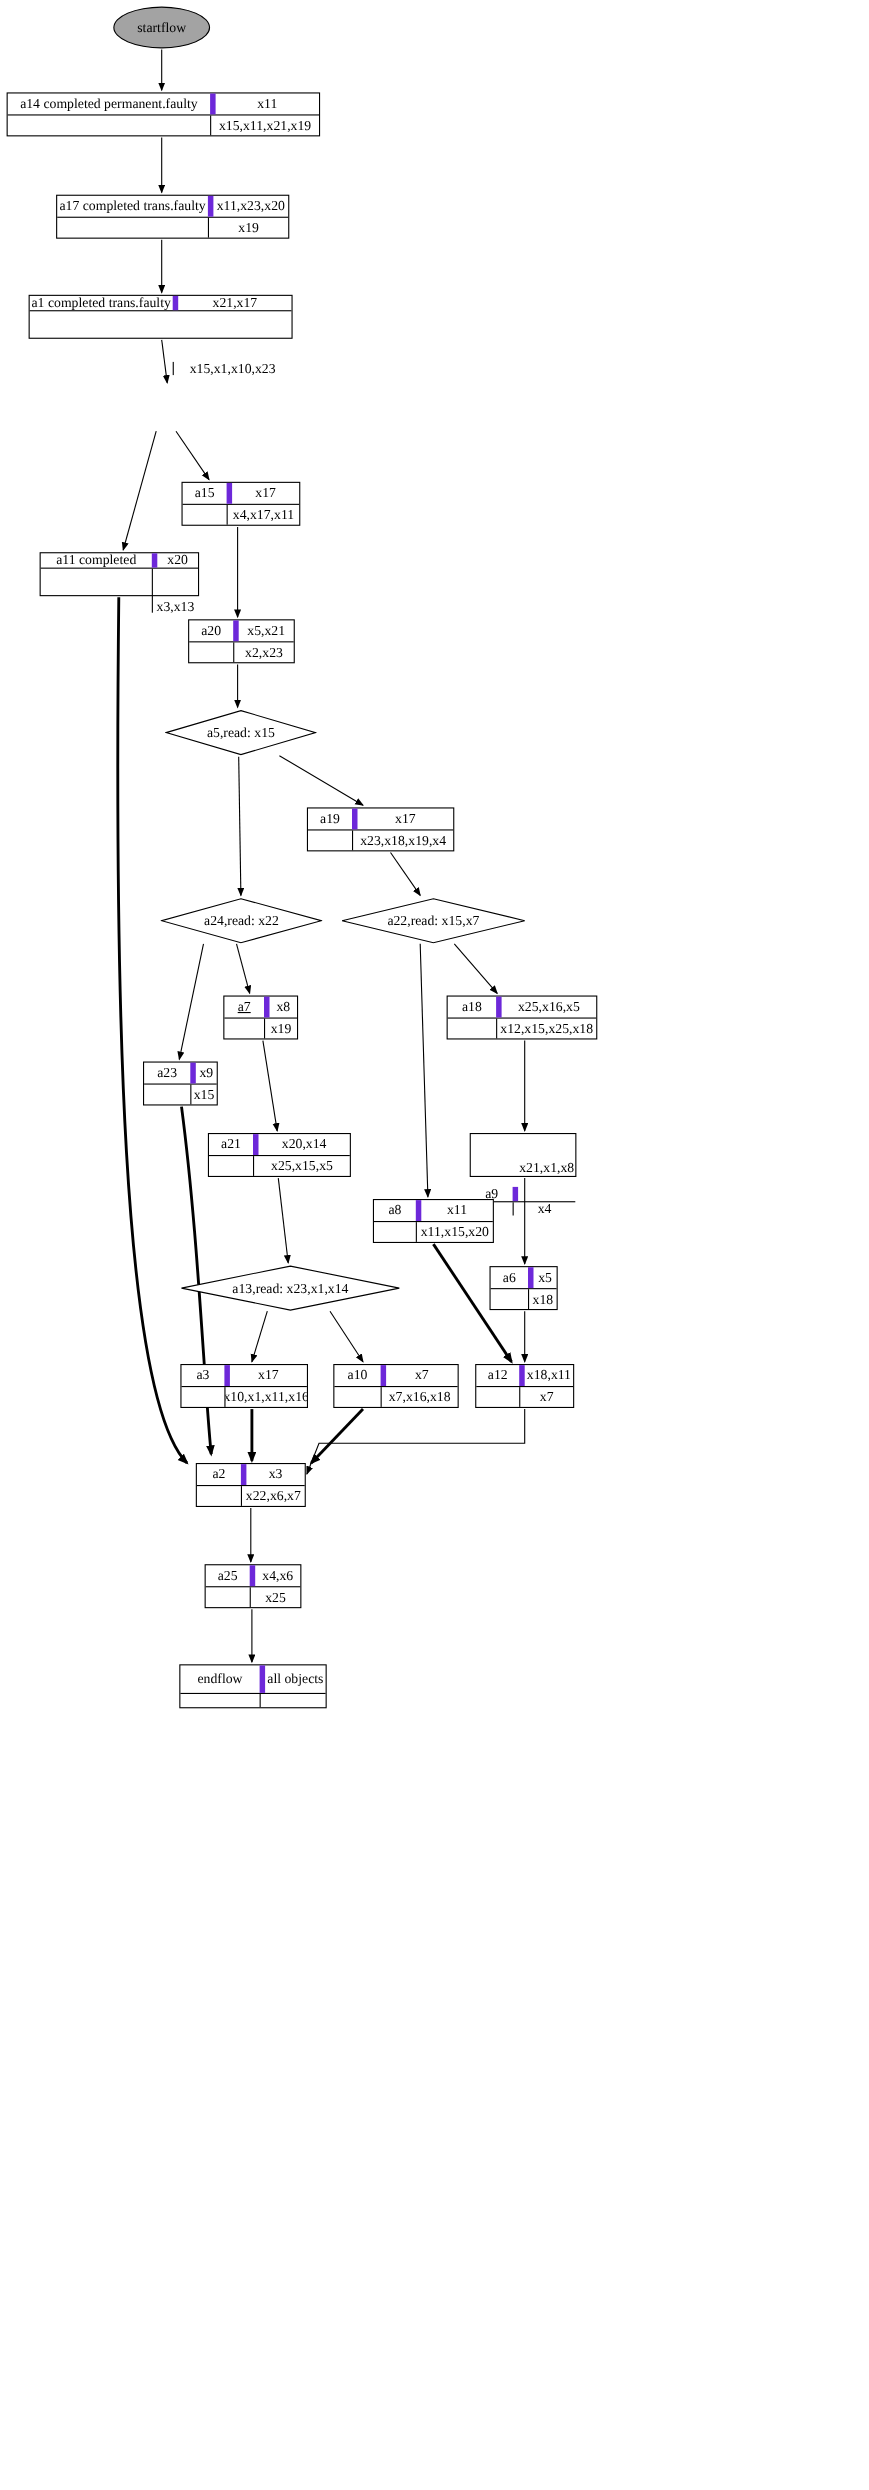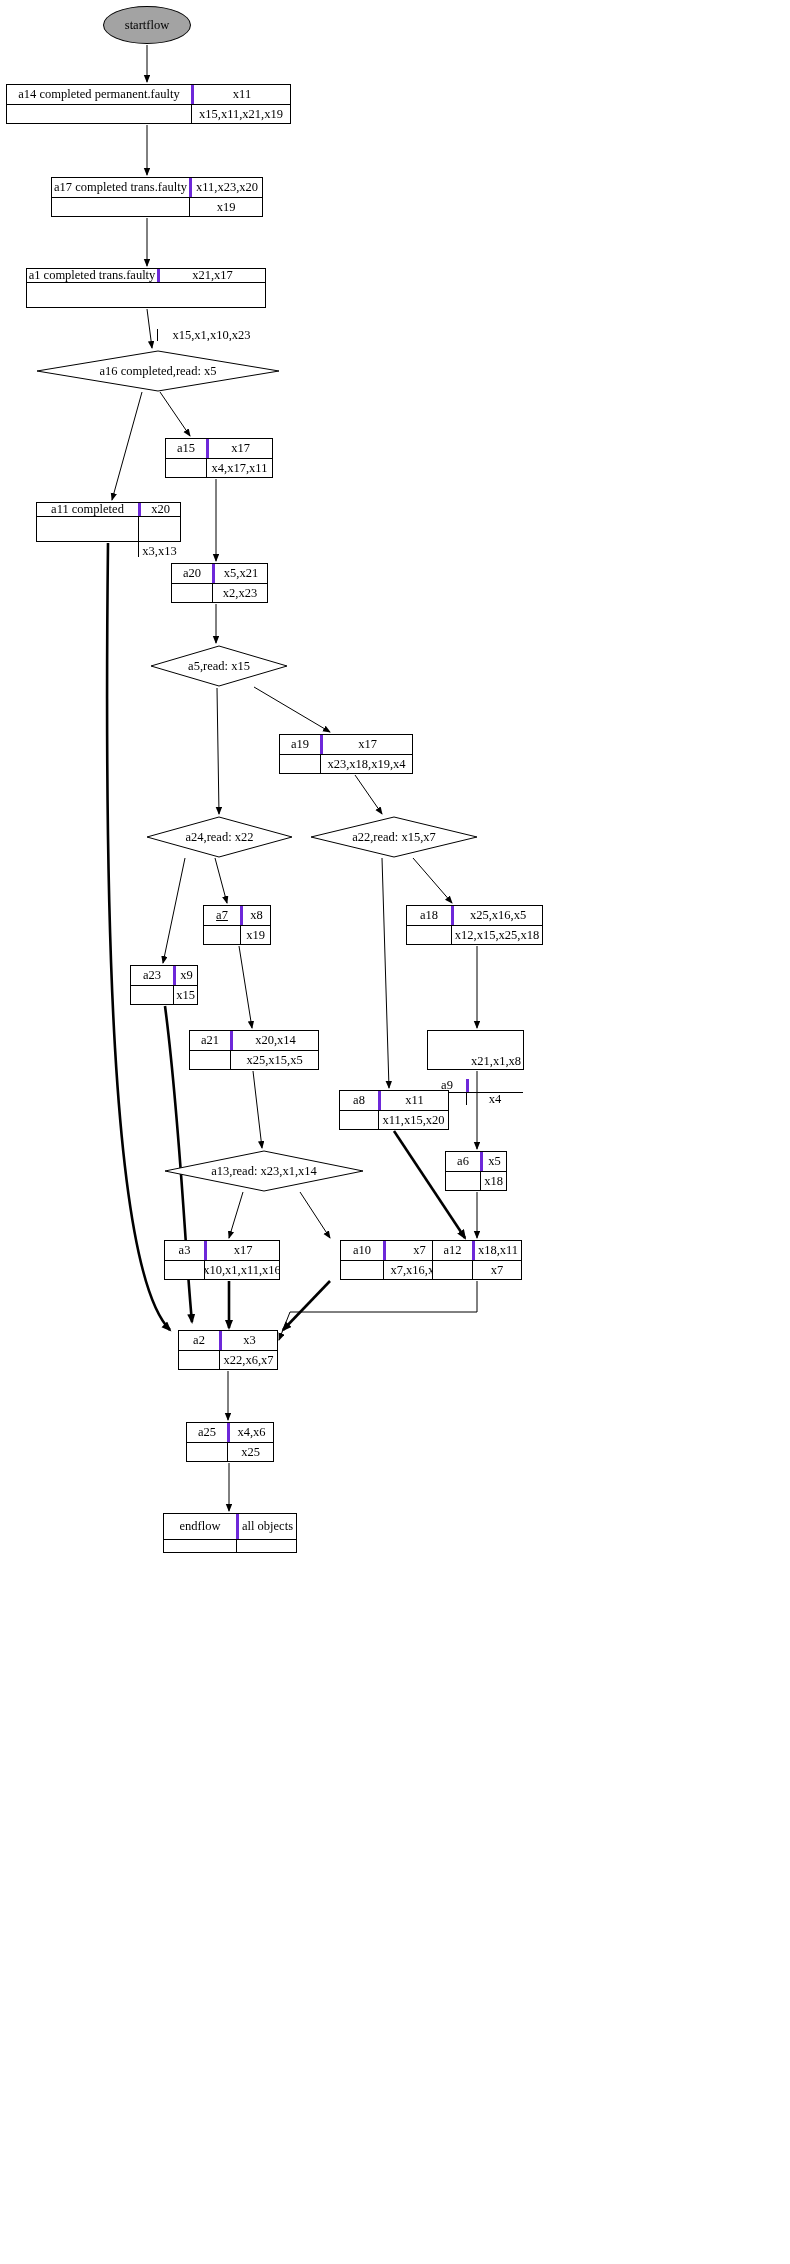--- a/index.html
+++ b/index.html
@@ -6,21 +6,21 @@
   body{width:790px;height:2264px;position:relative;font-family:"Liberation Serif",serif;}
   #canvas{position:relative;width:790px;height:2264px;overflow:hidden;}
   svg#edges{position:absolute;left:0;top:0;width:790px;height:2264px;}
   .node{position:absolute;box-sizing:border-box;}
   
   .rec{border:1px solid #000;background:#fff;display:flex;flex-direction:column;}
   .rec .row{display:flex;flex:1 1 auto;}
   .rec .cell{display:flex;align-items:center;justify-content:center;text-align:center;
              font-size:12.5px;line-height:1;color:#000;padding:0 3px;overflow:hidden;white-space:nowrap;}
   .rec .row.top{border-bottom:1px solid #000;}
-  .rec .cell.left{border-right:3px solid #6d28d9;}
+  .rec .cell.left{border-right:5px solid #6d28d9;}
   .rec .row.bot .cell.left{border-right:1px solid #000;}
   
   .ell{border:1px solid #000;border-radius:50%;background:#a3a3a3;display:flex;
        align-items:center;justify-content:center;font-size:12.5px;color:#000;}
   
   .dia{position:absolute;}
   .dia svg{position:absolute;left:0;top:0;}
   .dia .dlabel{position:absolute;left:0;top:0;width:100%;height:100%;
        display:flex;align-items:center;justify-content:center;font-size:12.5px;color:#000;}
 </style>
@@ -134,26 +134,20 @@
     <div class="row top">
       <div class="cell left" style="width:124px;">a1  completed trans.faulty</div>
       <div class="cell" style="flex:1;">x21,x17</div>
     </div>
     <div class="row bot">
       <div class="cell left" style="width:124px;"></div>
       <div class="cell" style="flex:1;">x15,x1,x10,x23</div>
     </div>
   </div>
 
-  <div class="node dia" style="left:36px;top:350px;width:244px;height:42px;">
-    <svg width="244" height="42" viewBox="0 0 244 42" xmlns="http://www.w3.org/2000/svg">
-      <polygon points="122,1 243,21 122,41 1,21" fill="#fff" stroke="#000" stroke-width="1"></polygon>
-    </svg>
-    <div class="dlabel">a16 completed,read: x5</div>
-  </div>
 
   <div class="node rec" style="left:165px;top:438px;width:108px;height:40px;">
     <div class="row top">
       <div class="cell left" style="width:34px;">a15</div>
       <div class="cell" style="flex:1;">x17</div>
     </div>
     <div class="row bot">
       <div class="cell left" style="width:34px;"></div>
       <div class="cell" style="flex:1;">x4,x17,x11</div>
     </div>
@@ -301,21 +295,21 @@
     <div class="row top">
       <div class="cell left" style="width:33px;">a3</div>
       <div class="cell" style="flex:1;">x17</div>
     </div>
     <div class="row bot">
       <div class="cell left" style="width:33px;"></div>
       <div class="cell" style="flex:1;">x10,x1,x11,x16</div>
     </div>
   </div>
 
-  <div class="node rec" style="left:303px;top:1240px;width:114px;height:40px;margin-left:37px;">
+  <div class="node rec" style="left:303px;top:1240px;width:114px;height:40px;">
     <div class="row top">
       <div class="cell left" style="width:36px;">a10</div>
       <div class="cell" style="flex:1;">x7</div>
     </div>
     <div class="row bot">
       <div class="cell left" style="width:36px;"></div>
       <div class="cell" style="flex:1;">x7,x16,x18</div>
     </div>
   </div>
 

